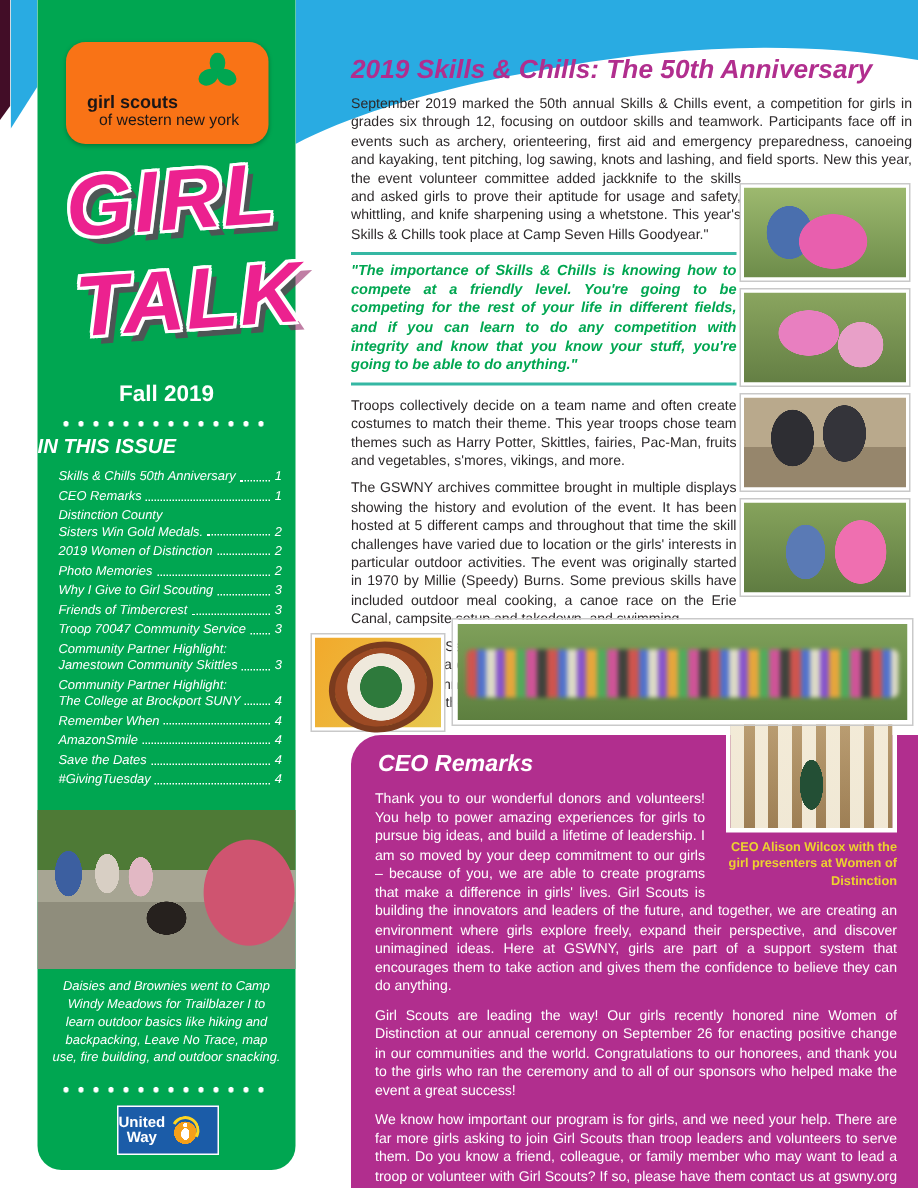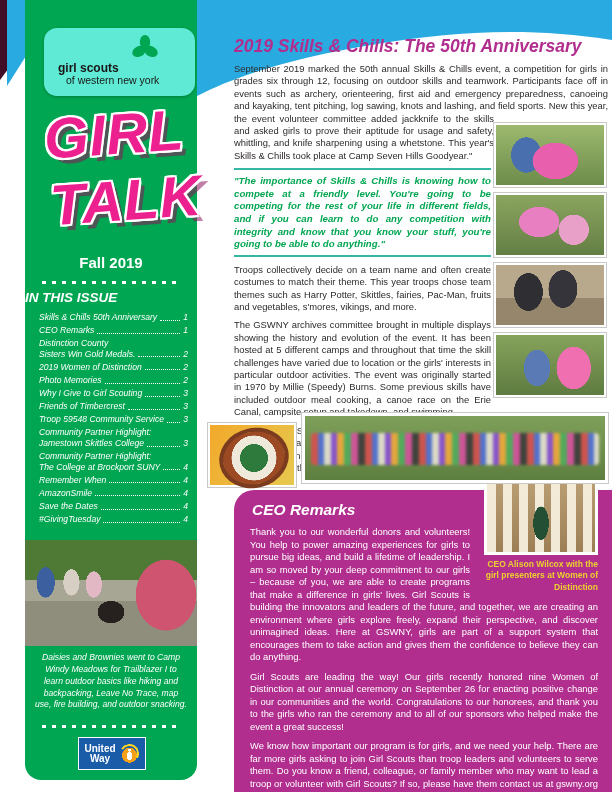--- a/index.html
+++ b/index.html
@@ -7,21 +7,21 @@
         font-family:"Liberation Sans","DejaVu Sans",sans-serif;color:var(--c-ink,#2d292a);}
   
   .maroon-strip{position:absolute;left:0;top:0;width:7px;height:80px;background:var(--c-maroon,#420d27);
         clip-path:polygon(0 0,100% 0,100% 88%,0 100%);}
   .blue-wedge-left{position:absolute;left:7px;top:0;width:18px;height:86px;background:var(--c-blue,#29abe2);
         clip-path:polygon(0 0,100% 0,100% 67%,0 100%);}
   .top-banner{position:absolute;left:197px;top:0;width:415px;height:96px;}
   
   .sidebar{position:absolute;left:25px;top:-16px;width:172px;height:796px;background:var(--c-green,#00a651);
         border-radius:16px;z-index:3;}
-  .logo-box{position:absolute;left:19px;top:44px;width:151px;height:68px;background:#5eead4;border-radius:13px;
+  .logo-box{position:absolute;left:19px;top:44px;width:135px;height:68px;background:#f97316;border-radius:13px;
         box-shadow:0 1px 3px rgba(0,0,0,.25);}
   .logo-box svg{position:absolute;left:84px;top:7px;}
   .logo-t1{position:absolute;left:14px;top:33px;font-weight:bold;font-size:12px;color:#1a1617;}
   .logo-t2{position:absolute;left:22px;top:46px;font-size:10.5px;color:#1a1617;}
   .mast{position:absolute;left:-6px;width:190px;text-align:center;font-style:italic;font-weight:800;
         font-size:57px;line-height:1;color:var(--c-pink,#ec218f);transform:rotate(-4deg);letter-spacing:1px;
         text-shadow:-2px -2px 0 #fff,2px -2px 0 #fff,-2px 2px 0 #fff,2px 2px 0 #fff,0 -2px 0 #fff,
         0 2px 0 #fff,-2px 0 0 #fff,2px 0 0 #fff,5px 6px 0 rgba(140,20,90,.55);}
   .mast.g{top:122px;} .mast.t{top:188px;left:6px;}
   .issue-date{position:absolute;left:0;width:172px;top:270px;text-align:center;color:#fff;font-weight:bold;font-size:15px;}
@@ -32,21 +32,21 @@
         font-weight:bold;font-style:italic;font-size:13.5px;}
   .toc{position:absolute;left:14px;right:9px;top:328px;color:#fff;font-size:8.6px;}
   .toc-item{margin-bottom:2.5px;font-style:italic;}
   .toc-row{display:flex;align-items:flex-end;line-height:10.6px;}
   .toc-dots{flex:1;border-bottom:1.6px dotted #fff;margin:0 3px 2px 3px;}
   .toc-page{}
   .sb-photo{position:absolute;left:0;top:556px;width:172px;height:106px;}
   .sb-caption{position:absolute;left:10px;right:10px;top:668px;color:#fff;font-style:italic;font-size:8.6px;
         line-height:1.38;text-align:center;}
   .uw{position:absolute;left:53px;top:753px;width:66px;height:31px;background:var(--c-uwblue,#1b5ca8);
-        border:1px solid #fff;display:flex;align-items:center;justify-content:center;gap:3px;}
+        border:1px solid #fff;display:flex;align-items:center;justify-content:flex-start;gap:3px;}
   .uw-text{color:#fff;font-weight:bold;font-size:10px;line-height:10px;text-align:center;white-space:pre-line;}
   .uw-icon{position:relative;width:21px;height:21px;border-radius:50%;
         background:radial-gradient(2.4px 2.4px at 50% 34%,#fff 0 60%,transparent 61%),
                    radial-gradient(5px 7px at 50% 62%,#fff 0 55%,transparent 56%),
                    radial-gradient(circle at 50% 58%,#f6a01a 0 46%,#1b5ca8 47%);}
   .uw-icon:after{content:"";position:absolute;left:1px;top:1px;width:15px;height:15px;border-radius:50%;
         border:2.2px solid transparent;border-top-color:#ffd520;border-right-color:#ffd520;transform:rotate(-15deg);}
   
   .art-title{position:absolute;left:234px;top:36px;width:374px;color:var(--c-magenta,#b12e8e);
         font-weight:bold;font-style:italic;font-size:17.5px;}
@@ -179,31 +179,31 @@
         </div>
         <div class="toc-item">
           <div class="toc-row">
             <span class="toc-label">Friends of Timbercrest</span>
             <span class="toc-dots"></span>
             <span class="toc-page">3</span>
           </div>
         </div>
         <div class="toc-item">
           <div class="toc-row">
-            <span class="toc-label">Troop 59548 Community Service</span>
+            <span class="toc-label">Troop 70047 Community Service</span>
             <span class="toc-dots"></span>
             <span class="toc-page">3</span>
           </div>
         </div>
         <div class="toc-item">
           <div class="toc-row">
             <span class="toc-label">Community Partner Highlight:</span>
           </div>
           <div class="toc-row">
-            <span class="toc-label">Jamestown Skittles College</span>
+            <span class="toc-label">Jamestown Community Skittles</span>
             <span class="toc-dots"></span>
             <span class="toc-page">3</span>
           </div>
         </div>
         <div class="toc-item">
           <div class="toc-row">
             <span class="toc-label">Community Partner Highlight:</span>
           </div>
           <div class="toc-row">
             <span class="toc-label">The College at Brockport SUNY</span>

